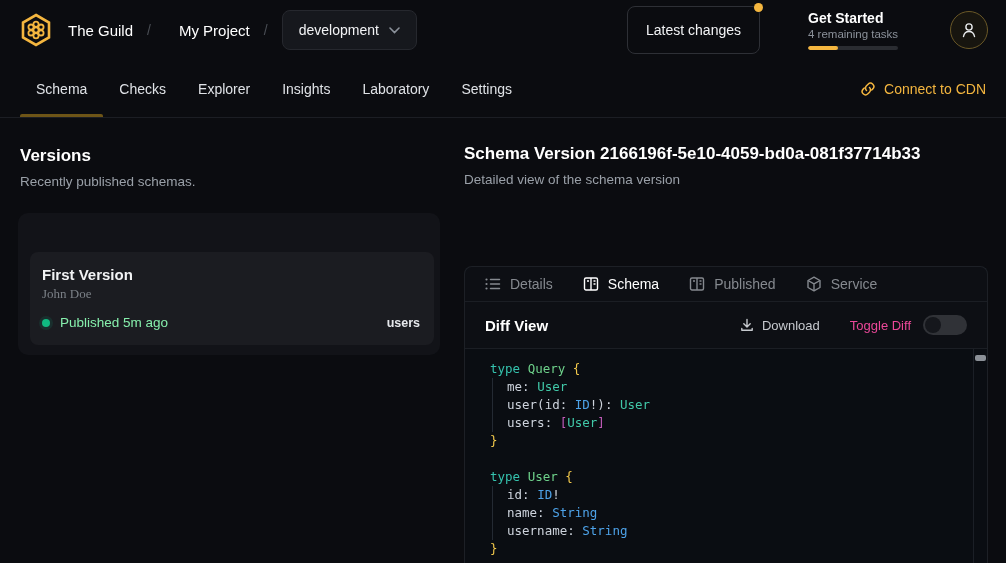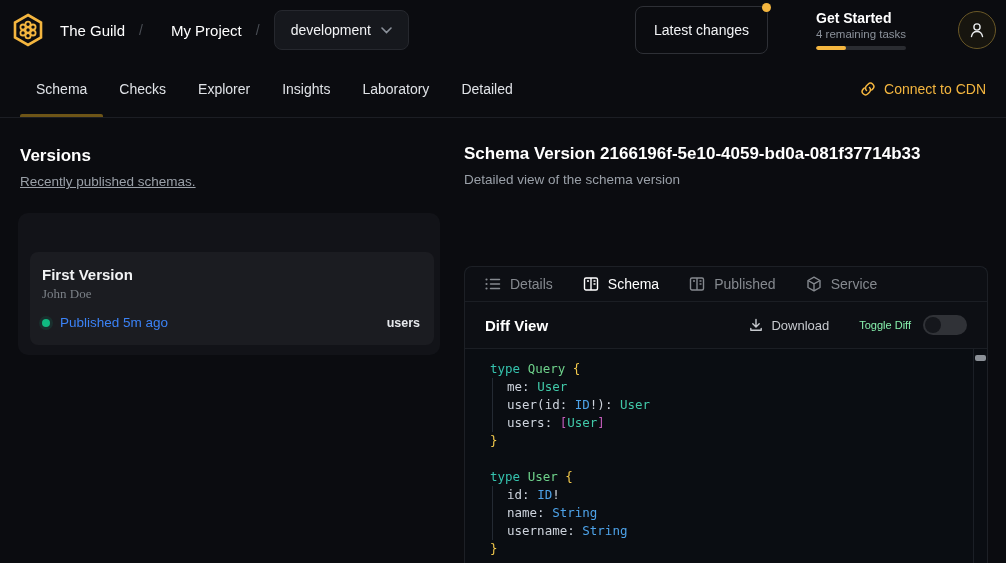--- a/index.html
+++ b/index.html
@@ -3,21 +3,21 @@
 <meta charset="utf-8">
 <style>
   * { margin:0; padding:0; box-sizing:border-box; }
   html,body { background:#0b0c10; }
   .app{
     position:relative; width:1006px; height:563px; overflow:hidden;
     background:#0b0c10; color:#e6e8eb;
     font-family:"Liberation Sans", sans-serif; font-size:14px;
   }
   
-  .header{ height:60px; display:flex; align-items:center; padding:0 10px; }
+  .header{ height:60px; display:flex; align-items:center; padding:0 18px; }
   .logo{ width:36px; height:36px; flex:0 0 auto; }
   .crumb{ color:#fff; font-size:15px; margin-left:14px; cursor:pointer; }
   .slash{ color:#4a4e55; margin:0 14px; font-size:14px; }
   .env-btn{
     display:flex; align-items:center; gap:10px; height:40px; padding:0 16px;
     background:#16181d; border:1px solid #26282e; border-radius:8px;
     color:#f2f3f5; font-size:14px; cursor:pointer;
   }
   .spacer{ flex:1; }
   .latest-btn{
@@ -42,49 +42,49 @@
   .nav-tab .bar{ position:absolute; left:0; right:0; bottom:0; height:3px; border-radius:2px 2px 0 0; }
   .nav-tab.ind-active{ color:#fff; }
   .nav-tab.ind-active .bar{ background:#f4b63f; }
   .nav-tab.ind-muted .bar{ background:#6e5517; }
   .cdn-link{ margin-left:auto; margin-right:20px; display:flex; align-items:center; gap:8px;
     color:#f4b63f; font-size:14px; cursor:pointer; }
   
   .main{ position:absolute; top:118px; left:0; right:0; bottom:0; }
   .left-col{ position:absolute; left:0; top:0; width:460px; }
   .panel-title{ font-size:17px; font-weight:700; color:#fff; margin:28px 0 0 20px; }
-  .panel-sub{ font-size:13.5px; color:#9aa0a8; margin:8px 0 0 20px;text-decoration:underline; }
+  .panel-sub{ font-size:13.5px; color:#9aa0a8; margin:8px 0 0 20px; }
   .versions-card{ position:absolute; left:18px; top:95px; width:422px; height:142px;
     background:#121318; border-radius:10px; }
   .version-item{ position:absolute; left:12px; right:6px; top:39px; height:93px;
     background:#1b1c21; border-radius:8px; padding:14px 14px 0 12px; cursor:pointer; }
   .vi-name{ font-size:15px; font-weight:600; color:#f2f3f5; }
   .vi-author{ font-size:13px; color:#7b8087; margin-top:3px;font-family:Liberation Serif, serif; }
   .vi-row{ display:flex; align-items:center; margin-top:13px; }
   .vi-dot{ width:8px; height:8px; border-radius:50%; background:#10b981;
     box-shadow:0 0 0 3px rgba(16,185,129,.12); margin-right:10px; }
-  .vi-status{ font-size:13.5px; color:#3b82f6; }
+  .vi-status{ font-size:13.5px; color:#86efac; }
   .vi-service{ margin-left:auto; font-size:12.5px; font-weight:700; color:#e6e8ec; }
   
   .right-col{ position:absolute; left:464px; top:0; width:524px; bottom:0; }
   .detail-title{ font-size:17px; font-weight:700; color:#fff; margin-top:26px; white-space:nowrap; }
   .detail-sub{ font-size:13.5px; color:#9aa0a8; margin-top:8px; }
   .detail-panel{ position:absolute; left:0; right:0; top:100px; bottom:-1px;
     background:#0d0f14; border:1px solid #1d2026; border-bottom:none; border-radius:8px 8px 0 0;
     display:flex; flex-direction:column; overflow:hidden;margin-top:48px; }
   .detail-tabs{ height:35px; flex:0 0 auto; display:flex; align-items:center; gap:30px;
     padding:0 20px; border-bottom:1px solid #1b1e24; }
   .dtab{ display:flex; align-items:center; gap:9px; font-size:14px; color:#85898f; cursor:pointer; }
   .dtab.active{ color:#fff; }
   .diff-row{ height:47px; flex:0 0 auto; display:flex; align-items:center; padding:0 20px;
     border-bottom:1px solid #1b1e24; }
   .diff-title{ font-size:15px; font-weight:700; color:#fff; }
   .diff-actions{ margin-left:auto; display:flex; align-items:center; }
   .download{ display:flex; align-items:center; gap:8px; color:#c6c9ce; font-size:13px; cursor:pointer; }
-  .toggle-label{ margin-left:30px; font-size:11px; color:#86efac; }
+  .toggle-label{ margin-left:30px; font-size:13px; color:#ec4899; }
   .toggle{ margin-left:12px; width:44px; height:20px; border-radius:10px; background:#303237;
     position:relative; cursor:pointer; }
   .toggle .knob{ position:absolute; left:2px; top:2px; width:16px; height:16px; border-radius:50%; background:#15171c; }
   
   .code-area{ flex:1; position:relative; background:#0a0d12; padding:11px 24px 0 25px;
     font-family:"DejaVu Sans Mono", monospace; font-size:12.5px; }
   .code-line{ height:18px; line-height:18px; white-space:pre; }
   .g{ display:inline-block; width:15px; height:18px; border-left:1px solid #242a33; margin-left:2px; vertical-align:top; }
   .tk-kw{ color:#35c3ae; } .tk-df{ color:#6ed28b; } .tk-br{ color:#f2c84b; }
   .tk-pu{ color:#cdd3dc; } .tk-fd{ color:#cdd3dc; } .tk-ty{ color:#41c8a8; }
@@ -163,21 +163,21 @@
         </div>
         <div class="nav-tab">
           <span>Insights</span>
           <span class="bar"></span>
         </div>
         <div class="nav-tab">
           <span>Laboratory</span>
           <span class="bar"></span>
         </div>
         <div class="nav-tab">
-          <span>Detailed</span>
+          <span>Settings</span>
           <span class="bar"></span>
         </div>
       </div>
     <div class="cdn-link">
       <span>
         <svg width="16" height="16" viewBox="0 0 16 16" fill="none" stroke="#f4b63f" stroke-width="1.5" stroke-linecap="round">
           <path d="M6.5 9.5a3.3 3.3 0 0 1 0-4.7l1.6-1.6a3.3 3.3 0 0 1 4.7 4.7l-1.1 1.1"></path>
           <path d="M9.5 6.5a3.3 3.3 0 0 1 0 4.7l-1.6 1.6a3.3 3.3 0 0 1-4.7-4.7l1.1-1.1"></path>
         </svg>
       </span>

